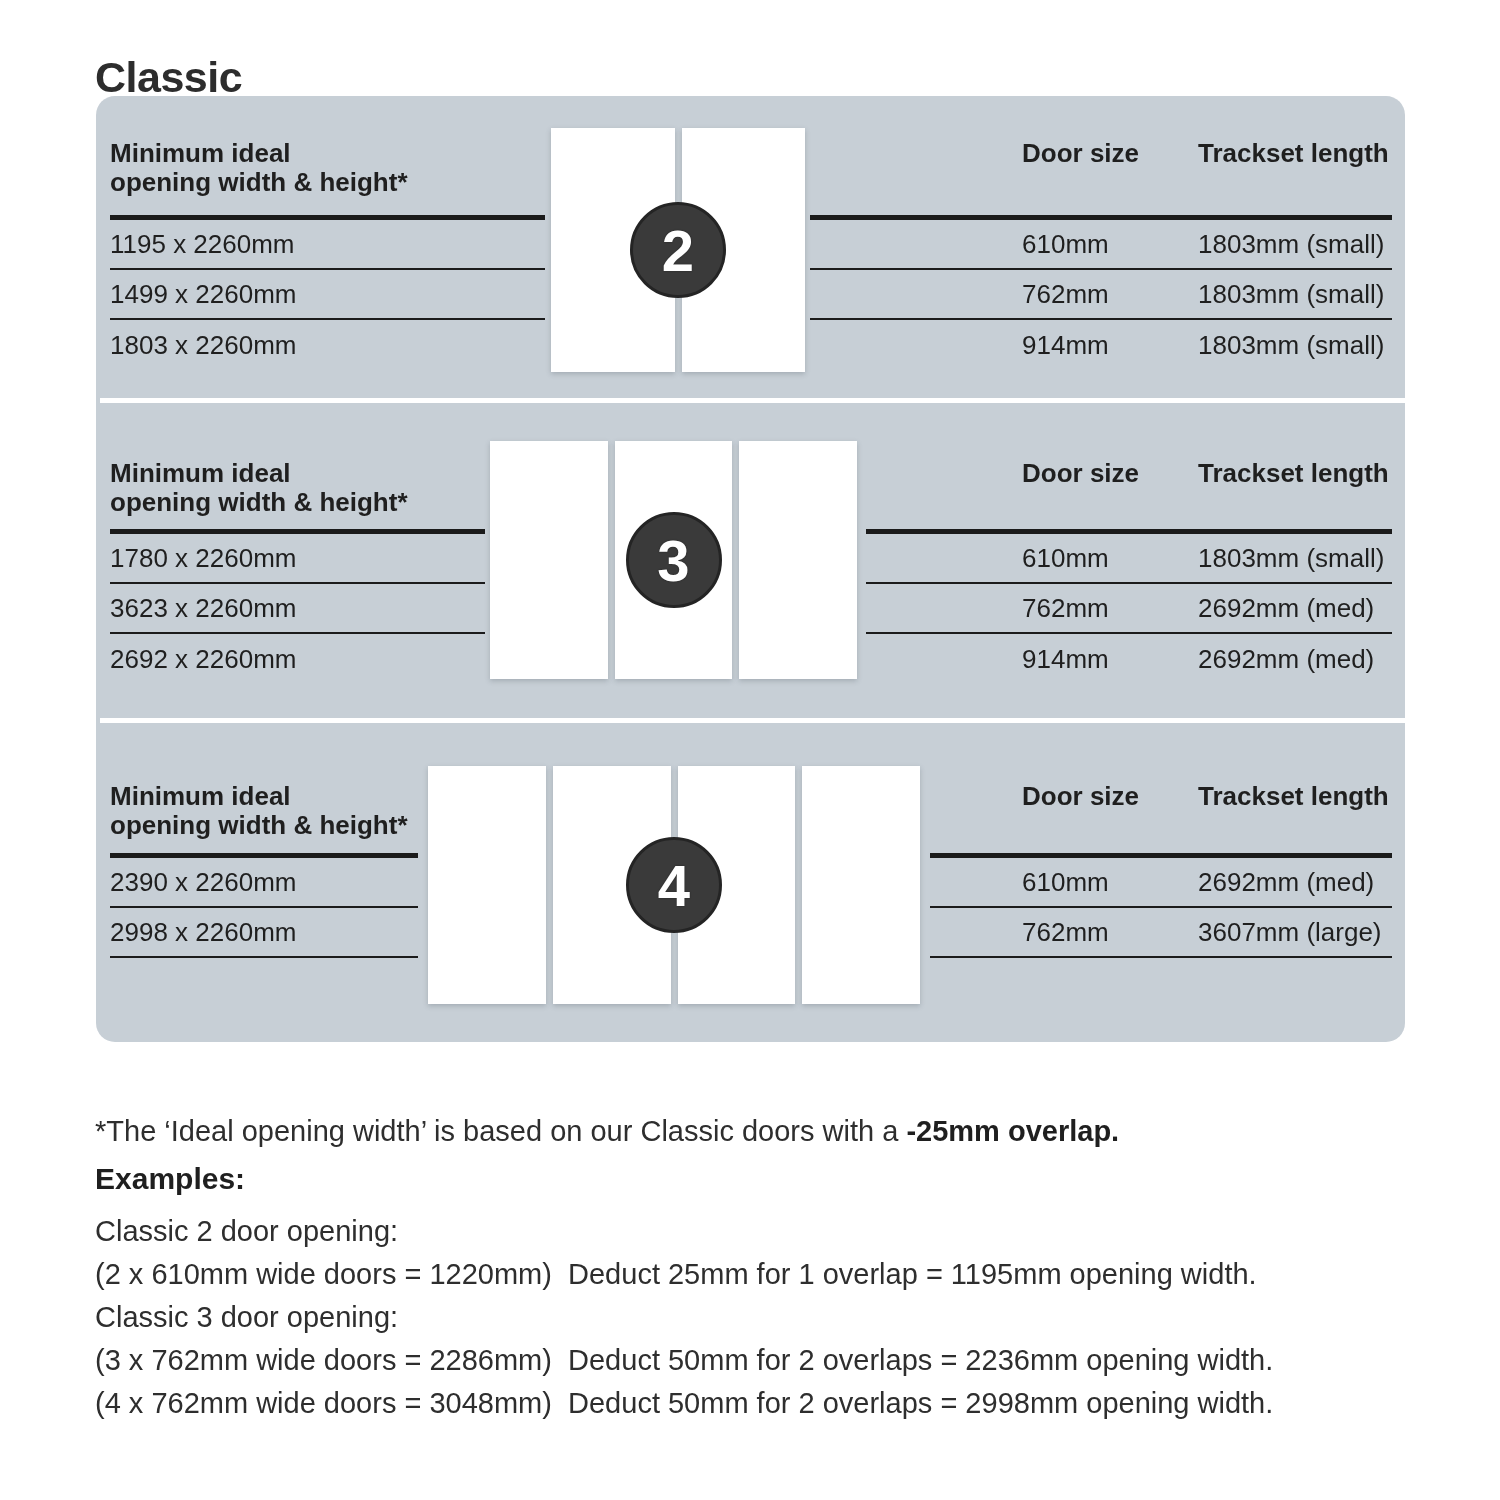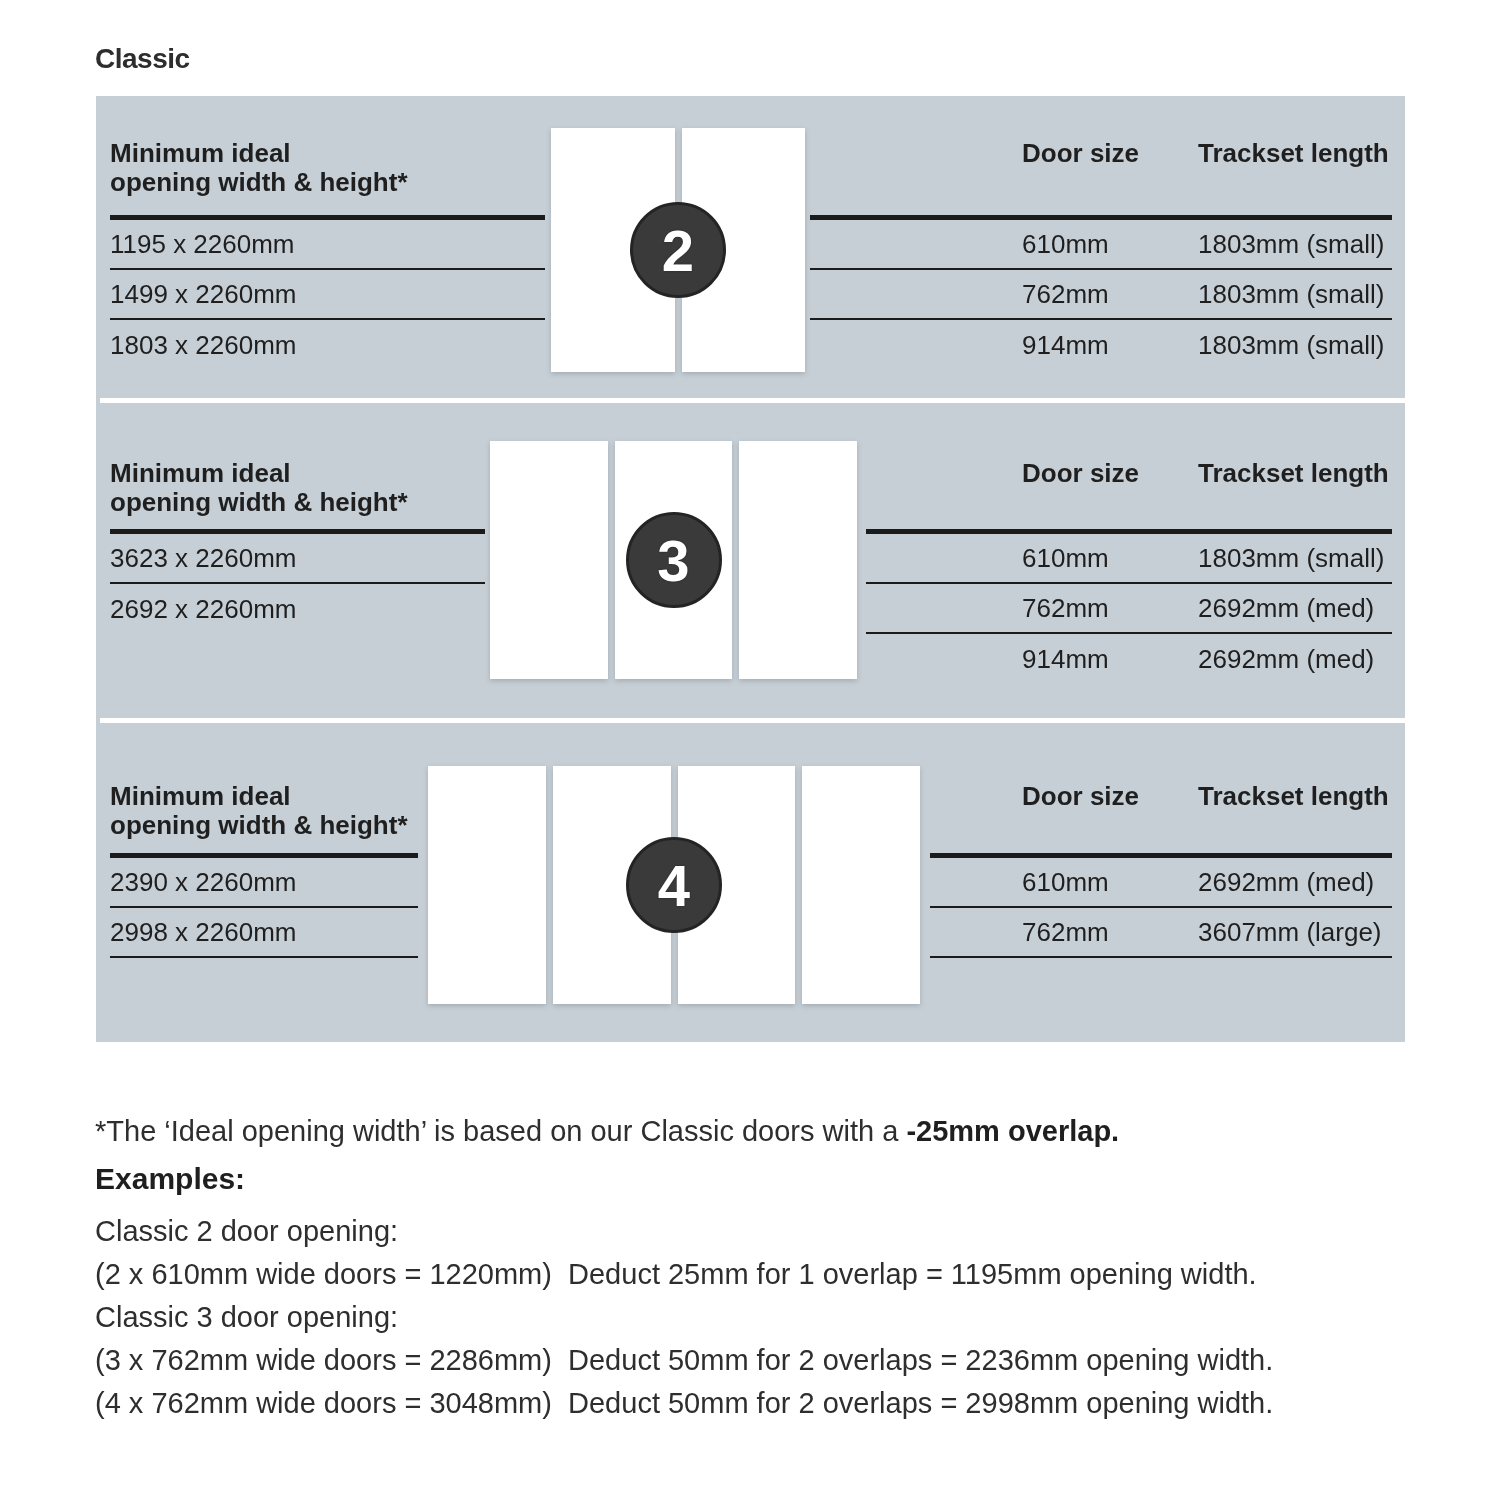--- a/index.html
+++ b/index.html
@@ -6,28 +6,29 @@
   body{
     width:1500px;height:1500px;
     background:#ffffff;
     font-family:"Liberation Sans","DejaVu Sans",sans-serif;
     color:#222222;
     position:relative;
     overflow:hidden;
   }
   .page-title{
     position:absolute;left:95px;top:24px;
-    font-size:28px;font-weight:bold;color:#2d2d2d;
+    font-size:43px;font-weight:bold;color:#2d2d2d;
     letter-spacing:-0.5px;
   }
   
   .panel{
     position:absolute;left:96px;top:96px;
     width:1309px;height:946px;
     background:#c7cfd6;
+    border-radius:19px;
   }
   .panel-section{position:absolute;left:0;width:1309px;}
   .s1{top:0;height:304px;}
   .s2{top:309px;height:315px;}
   .s3{top:629px;height:317px;}
   .divider{
     position:absolute;left:4px;right:0;height:5px;background:#ffffff;
   }
   .div1{top:302px;}
   .div2{top:622px;}
@@ -155,20 +156,23 @@
 
   <div class="divider div1"></div>
 
   <div class="panel-section s2">
     <div class="ltable">
       <div class="thead">
         <div>Minimum ideal</div>
         <div>opening width &amp; height*</div>
       </div>
       <div class="trow">
+          <span>1780 x 2260mm</span>
+        </div>
+      <div class="trow">
           <span>3623 x 2260mm</span>
         </div>
       <div class="trow">
           <span>2692 x 2260mm</span>
         </div>
     </div>
 
     <div class="doors">
       <div class="door"></div>
       <div class="door"></div>

